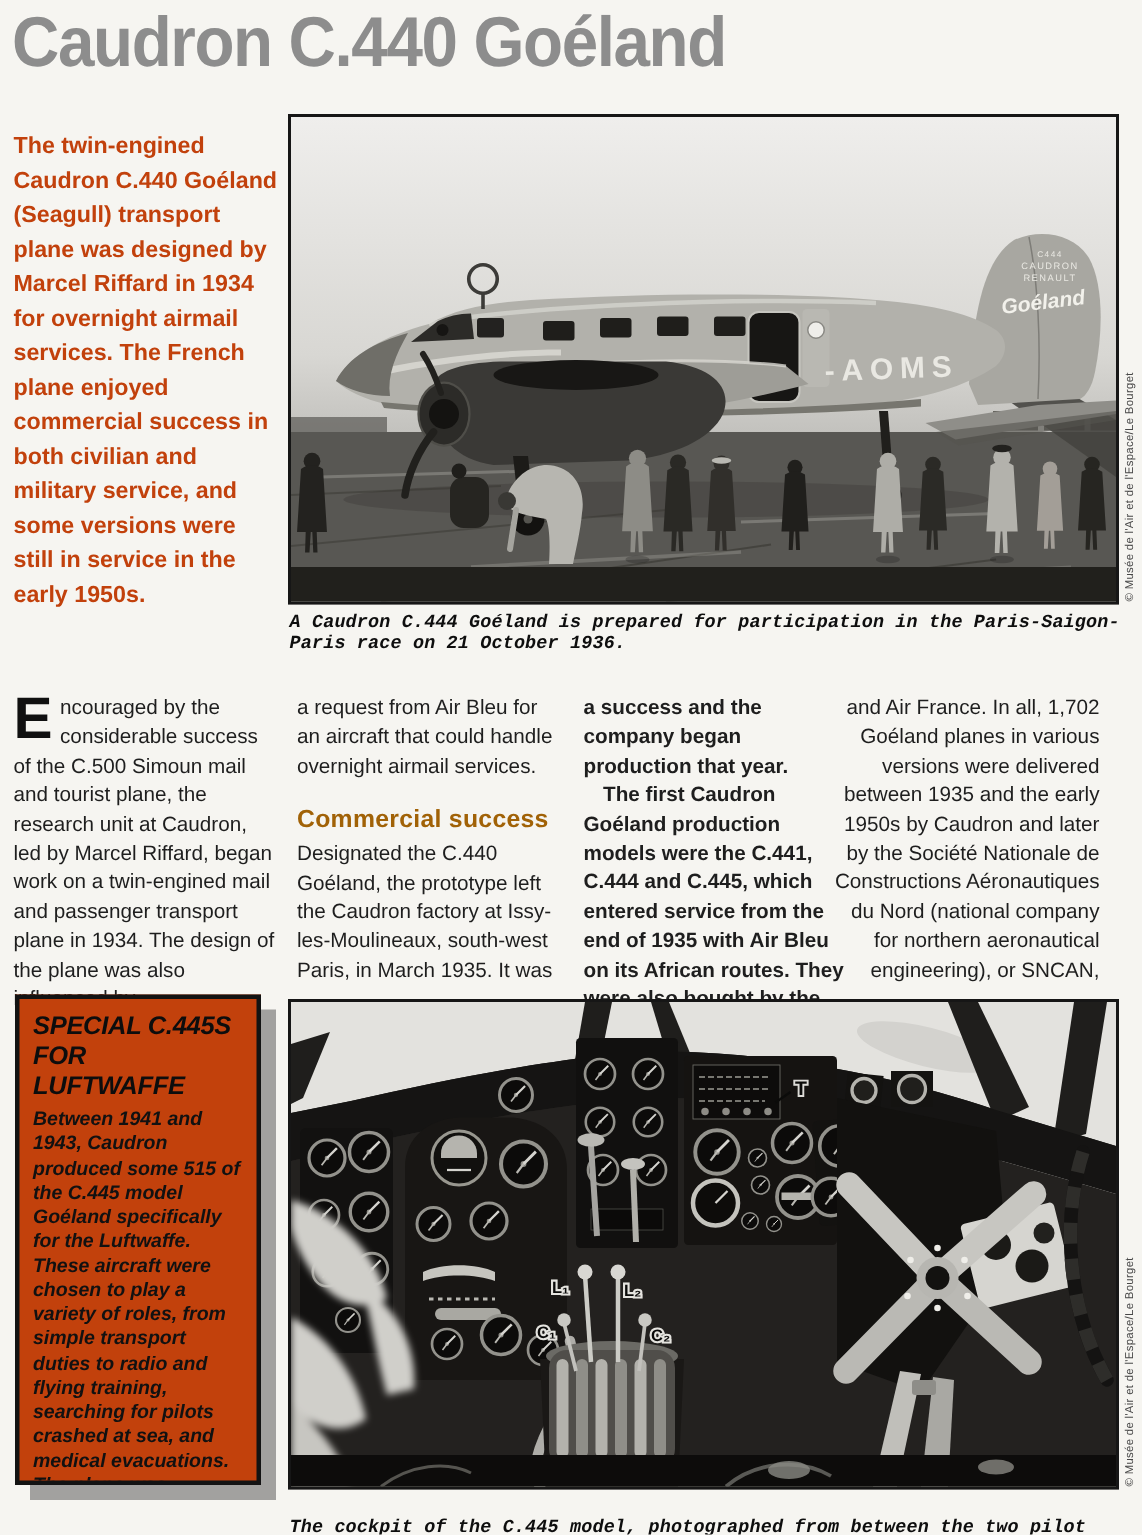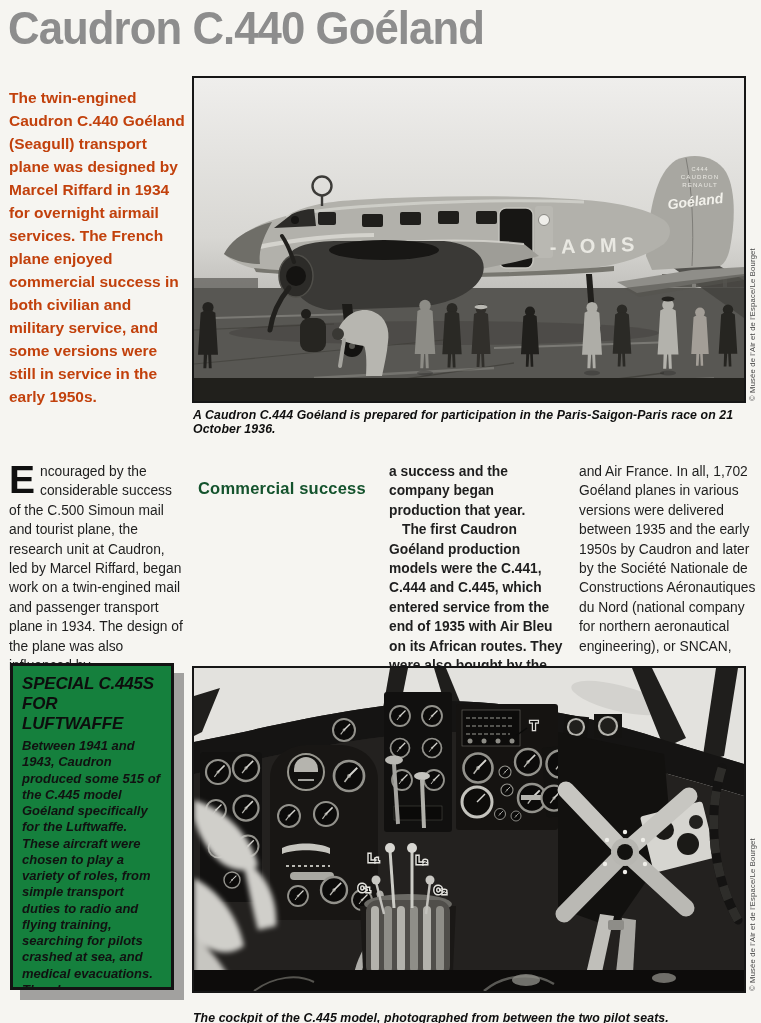--- a/index.html
+++ b/index.html
@@ -16,48 +16,48 @@
   .intro {
     position:absolute; left:9px; top:86px; width:179px;
     font-size:15.5px; line-height:23px; font-weight:700; color:#c2410c;
   }
   figure.photo { margin:0; position:absolute; border:2px solid #161616; box-sizing:border-box; background:#9a9994; }
   .photo1 { left:192px; top:76px; width:554px; height:327px; }
   .photo2 { left:192px; top:666px; width:554px; height:327px; }
   figure.photo svg { display:block; width:100%; height:100%; }
   .caption {
     position:absolute; font-size:12.3px; font-weight:700; font-style:italic;
-    color:#0e0e0e; letter-spacing:.1px;
+    color:#0e0e0e; letter-spacing:.1px;font-family:Liberation Mono, monospace;
   }
   .cap1 { left:193px; top:408px; width:554px; }
   .cap2 { left:193px; top:998px; width:554px;margin-top:13px; }
   .credit {
     position:absolute; font-size:7.6px; color:#474747; white-space:nowrap;
     transform:rotate(-90deg); transform-origin:0 0; letter-spacing:.2px;
   }
   .credit1 { left:748px; top:401px; }
   .credit2 { left:748px; top:991px; }
   .col { position:absolute; top:462px; font-size:13.8px; line-height:19.4px; color:#1e1e1e; }
   .col p { margin:0; }
   .col1 { left:9px;  width:177px; }
   .col2 { left:198px; width:177px; }
   .col3 { left:389px; width:178px;font-weight:bold; }
-  .col4 { left:579px; width:178px; }
+  .col4 { left:555px; width:178px;text-align:right; }
   .dropcap {
     float:left; font-size:39px; line-height:32px; font-weight:700;
     padding:2px 5px 0 0; color:#101010;
   }
   .subhead {
-    font-weight:700; color:#14532d; font-size:16.5px; line-height:20px;
+    font-weight:700; color:#a16207; font-size:16.5px; line-height:20px;
     margin:16px 0 3px 0 !important; letter-spacing:.2px;
   }
   .indent { text-indent:13px; }
   .sidebar {
     position:absolute; left:10px; top:663px; width:164px; height:327px;
-    box-sizing:border-box; border:3.5px solid #131313; background:#15803d;
+    box-sizing:border-box; border:3.5px solid #131313; background:#c2410c;
     box-shadow:10px 10px 0 0 #a2a19f; padding:8px 9px 6px 9px; overflow:hidden;
   }
   .sidebar h2 {
     margin:0 0 4px 0; font-size:17px; line-height:20px; font-style:italic;
     font-weight:800; color:#0d0d0d; letter-spacing:-.2px;
   }
   .sidebar p {
     margin:0; font-size:13px; line-height:16.25px; font-weight:700;
     font-style:italic; color:#111111;
   }
@@ -187,21 +187,23 @@
       </g>
     </svg>
   </figure>
   <div class="credit credit1">© Musée de l'Air et de l'Espace/Le Bourget</div>
   <div class="caption cap1">A Caudron C.444 Goéland is prepared for participation in the Paris-Saigon-Paris race on 21 October 1936.</div>
 
   <div class="col col1">
     <span class="dropcap">E</span><span>ncouraged by the considerable success of the C.500 Simoun mail and tourist plane, the research unit at Caudron, led by Marcel Riffard, began work on a twin-engined mail and passenger transport plane in 1934. The design of the plane was also influenced by</span>
   </div>
   <div class="col col2">
+    <p>a request from Air Bleu for an aircraft that could handle overnight airmail services.</p>
     <p class="subhead">Commercial success</p>
+    <p>Designated the C.440 Goéland, the prototype left the Caudron factory at Issy-les-Moulineaux, south-west Paris, in March 1935. It was</p>
   </div>
   <div class="col col3">
     <p>a success and the company began production that year.</p>
     <p class="indent">The first Caudron Goéland production models were the C.441, C.444 and C.445, which entered service from the end of 1935 with Air Bleu on its African routes. They were also bought by the French and Belgian Air Forces</p>
   </div>
   <div class="col col4">
     <p>and Air France. In all, 1,702 Goéland planes in various versions were delivered between 1935 and the early 1950s by Caudron and later by the Société Nationale de Constructions Aéronautiques du Nord (national company for northern aeronautical engineering), or SNCAN,</p>
   </div>
 
   <aside class="sidebar">

